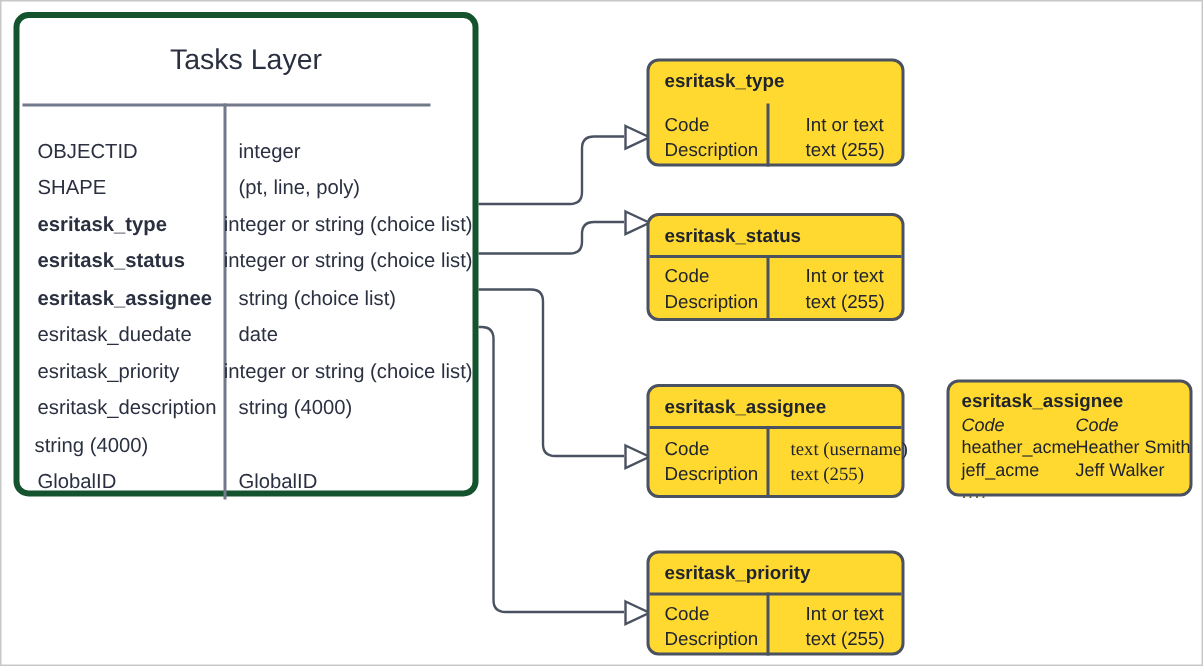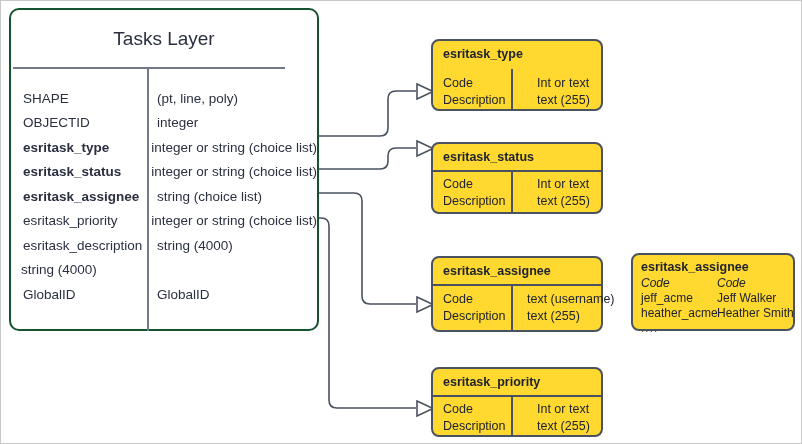--- a/index.html
+++ b/index.html
@@ -21,21 +21,21 @@
   }
 
   
   .entity {
     position: absolute;
     left: 8px;
     top: 7px;
     width: 310px;
     height: 323px;
     background: #ffffff;
-    border: 2px solid #14532d;
+    border: 4px solid #14532d;
     border-radius: 10px;
     box-sizing: border-box;
     z-index: 3;
   }
   .entity-title {
     position: absolute;
     left: 0;
     top: 0;
     width: 100%;
     height: 57px;
@@ -209,38 +209,42 @@
     <path d="M318,217 H320 Q328,217 328,225 V399 Q328,407 336,407 H415"></path>
     <polygon points="416,400 432,407.5 416,415"></polygon>
   </svg>
 
   <div class="entity">
     <div class="entity-title">Tasks Layer</div>
     <div class="entity-title-rule"></div>
     <div class="entity-col-rule"></div>
     <div class="field-rows" id="field-rows">
         <div class="field-row">
+          <div class="field-name">OBJECTID</div>
+          <div class="field-type">integer</div>
+        </div>
+        <div class="field-row">
           <div class="field-name">SHAPE</div>
           <div class="field-type">(pt, line, poly)</div>
         </div>
         <div class="field-row">
-          <div class="field-name">OBJECTID</div>
-          <div class="field-type">integer</div>
-        </div>
-        <div class="field-row">
           <div class="field-name bold">esritask_type</div>
           <div class="field-type">integer or string (choice list)</div>
         </div>
         <div class="field-row">
           <div class="field-name bold">esritask_status</div>
           <div class="field-type">integer or string (choice list)</div>
         </div>
         <div class="field-row">
           <div class="field-name bold">esritask_assignee</div>
           <div class="field-type">string (choice list)</div>
+        </div>
+        <div class="field-row">
+          <div class="field-name">esritask_duedate</div>
+          <div class="field-type">date</div>
         </div>
         <div class="field-row">
           <div class="field-name">esritask_priority</div>
           <div class="field-type">integer or string (choice list)</div>
         </div>
         <div class="field-row">
           <div class="field-name">esritask_description</div>
           <div class="field-type">string (4000)</div>
         </div>
         <div class="field-row">
@@ -286,21 +290,21 @@
 
   <div class="dbox" id="dbox-assignee" style="left:430px; top:255px; width:172px; height:76px;">
     <div class="dbox-title">esritask_assignee</div>
     <div class="dbox-rule-h" style="top:26px;"></div>
     <div class="dbox-rule-v" style="left:78px; top:26px; height:48px;"></div>
     <div class="dbox-cells" style="left:10px; top:33px;">
       <div class="c1" style="width:68px;">
         <div>Code</div>
         <div>Description</div>
       </div>
-      <div class="c2" style="">
+      <div class="c2" style="font-family:Liberation Serif, serif;">
         <div>text  (username)</div>
         <div>text (255)</div>
       </div>
     </div>
   </div>
 
   <div class="dbox" id="dbox-priority" style="left:430px; top:366px; width:172px; height:70px;">
     <div class="dbox-title">esritask_priority</div>
     <div class="dbox-rule-h" style="top:26px;"></div>
     <div class="dbox-rule-v" style="left:78px; top:26px; height:42px;"></div>
@@ -317,24 +321,24 @@
   </div>
 
   <div class="cvd">
     <div class="cvd-title">esritask_assignee</div>
     <div class="cvd-table" id="cvd-table">
         <div class="cvd-row head">
           <div class="k">Code</div>
           <div>Code</div>
         </div>
         <div class="cvd-row">
+          <div class="k">heather_acme</div>
+          <div>Heather Smith</div>
+        </div>
+        <div class="cvd-row">
           <div class="k">jeff_acme</div>
           <div>Jeff Walker</div>
         </div>
-        <div class="cvd-row">
-          <div class="k">heather_acme</div>
-          <div>Heather Smith</div>
-        </div>
         <div class="cvd-row ell">....</div>
       </div>
   </div>
 
 </div>
 
 </body></html>

